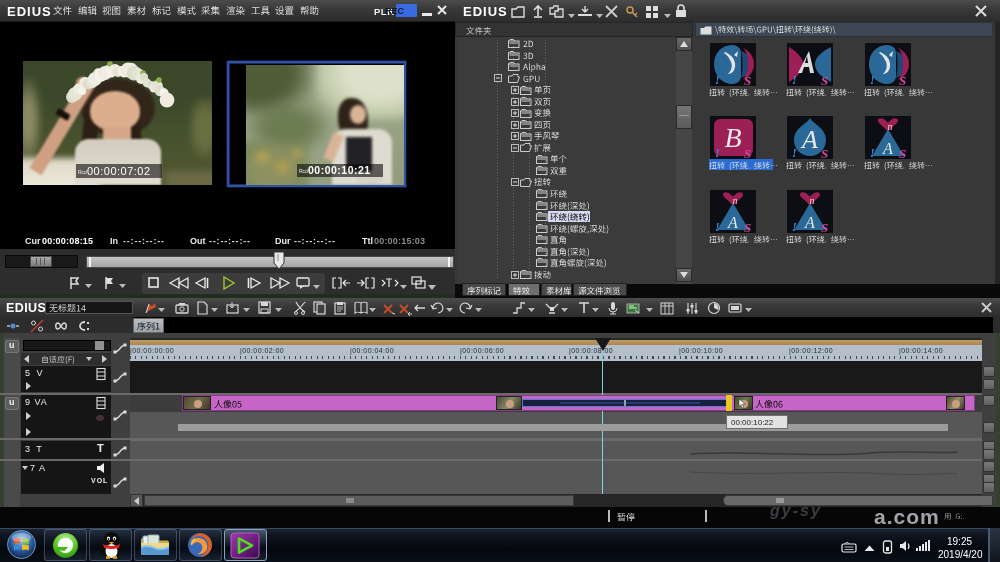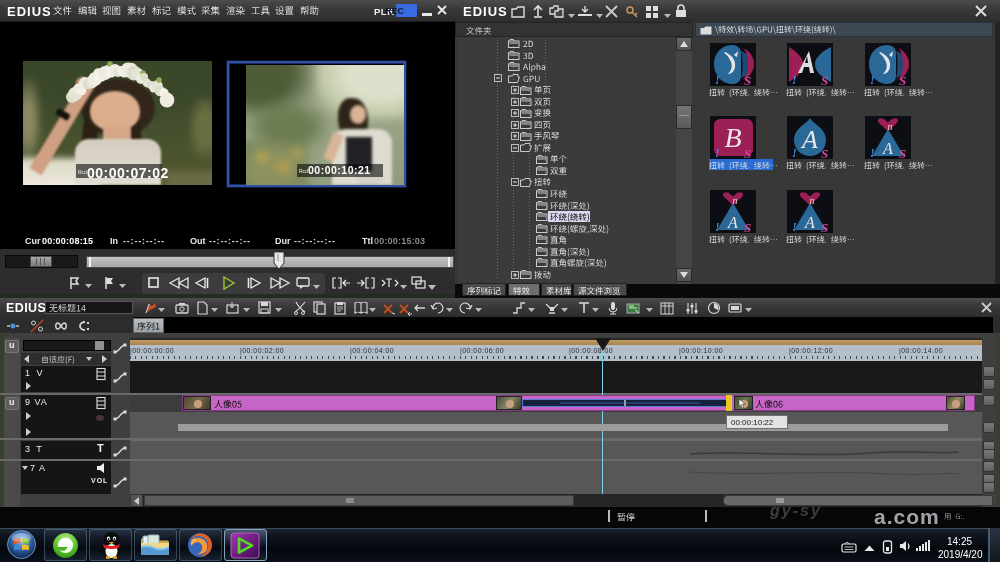--- a/index.html
+++ b/index.html
@@ -105,21 +105,21 @@
 <circle cx="131" cy="27" r="4.6" fill="#f0eadf"></circle>
 <circle cx="134" cy="25" r="5.8" fill="#e6e4d4"></circle>
 <circle cx="136" cy="19" r="2.8" fill="#8fae54"></circle>
 <circle cx="137" cy="30" r="5.3" fill="#dcdecb"></circle>
 <circle cx="141" cy="32" r="4.7" fill="#f4f2ea"></circle>
 <circle cx="144" cy="39" r="7.4" fill="#f0eadf"></circle>
 </svg>
 </div>
 <div class="ab" style="left:76px;top:164px;width:86px;height:14px;background:rgba(8,8,8,.6)"></div>
 <span class="lat" style="left:78px;top:169px;font-size:5px;color:#eee">Rcd</span>
-<span class="lat" style="left:87px;top:165px;font-size:14px;font-weight:bold;color:#fff;letter-spacing:.5px">00:00:07:02</span>
+<span class="lat" style="left:87px;top:165px;font-size:11px;font-weight:normal;color:#fff;letter-spacing:.5px">00:00:07:02</span>
 <div class="ab" style="left:227px;top:61px;width:179px;height:126px;background:#000;border:2px solid #3250a4;box-shadow:0 0 0 1px #0e1834, inset 0 0 0 1px #1a2a5a">
 <div class="ab" style="left:17px;top:2px;width:158px;height:120px;background:#97a183">
 <div class="ab" style="left:-8px;top:-8px;width:174px;height:136px;filter:blur(4px)">
           <div class="ab" style="left:0;top:0;width:100%;height:100%;background:linear-gradient(160deg,#8a9674 10%,#9aa588 50%,#8e9a78)"></div>
           <div class="ab" style="left:78px;top:0;width:105px;height:62px;background:radial-gradient(ellipse at 60% 28%,#dde1cb 35%,#c2caa8 65%,transparent 88%)"></div>
           <div class="ab" style="left:0;top:0;width:72px;height:58px;background:radial-gradient(ellipse at 30% 30%,#4e5c38 45%,transparent 82%)"></div>
           <div class="ab" style="left:10px;top:45px;width:80px;height:50px;background:radial-gradient(ellipse,#6d7d52 40%,transparent 80%)"></div>
           <div class="ab" style="left:0px;top:85px;width:70px;height:55px;background:radial-gradient(ellipse,#8d9160 40%,#79875c 80%)"></div>
           <div class="ab" style="left:18px;top:95px;width:12px;height:10px;background:#c5a94e;border-radius:50%"></div>
           <div class="ab" style="left:38px;top:105px;width:14px;height:10px;background:#bfa34a;border-radius:50%"></div>
@@ -879,21 +879,21 @@
 <svg class="ab" style="left:41px;top:56.0px" width="35" height="11">
       <use href="#t43" y="8.5" fill="#ccc"></use>
     </svg>
 <svg class="ab" style="left:86px;top:59px" width="7" height="5">
       <path d="M0 0 H6 L3 4 Z" fill="#ccc"></path>
     </svg>
 <svg class="ab" style="left:101px;top:57px" width="7" height="8">
       <path d="M1 0 L6 4 L1 8 Z" fill="#ccc"></path>
     </svg>
 <div class="ab" style="left:21px;top:68px;width:90px;height:26px;background:#151515"></div>
-<span class="lat" style="left:25px;top:70px;font-size:9px;color:#eee;letter-spacing:2px">1 V</span>
+<span class="lat" style="left:25px;top:70px;font-size:9px;color:#eee;letter-spacing:2px">5 V</span>
 <svg class="ab" style="left:96px;top:70px" width="10" height="12">
       <rect x="1" y="0.5" width="8" height="11" fill="none" stroke="#ddd" stroke-width="1.1"></rect>
       <path d="M1 4 H9 M1 8 H9" stroke="#ddd" stroke-width="1.1"></path>
     </svg>
 <svg class="ab" style="left:25px;top:84px" width="6" height="8">
       <path d="M1 0 L6 4 L1 8 Z" fill="#ccc"></path>
     </svg>
 <div class="ab" style="left:21px;top:97px;width:90px;height:43px;background:#151515"></div>
 <span class="lat" style="left:25px;top:99px;font-size:9px;color:#eee;letter-spacing:1px">9 VA</span>
 <svg class="ab" style="left:96px;top:99px" width="10" height="12">
@@ -1044,21 +1044,21 @@
     <path d="M1 4 H3.5 L7 1 V11 L3.5 8 H1 Z" fill="#e8e8e8"></path>
     <path d="M9 3.5 A4.5 4.5 0 0 1 9 9 M9.5 5.5 A2 2 0 0 1 9.5 7.5" stroke="#e8e8e8" fill="none" stroke-width="1.1"></path>
   </svg>
 <svg class="ab" style="left:915px;top:539px" width="15" height="13">
     <rect x="1" y="9" width="2" height="3" fill="#e8e8e8"></rect>
     <rect x="4" y="7" width="2" height="5" fill="#e8e8e8"></rect>
     <rect x="7" y="5" width="2" height="7" fill="#e8e8e8"></rect>
     <rect x="10" y="3" width="2" height="9" fill="#e8e8e8"></rect>
     <rect x="13" y="1" width="2" height="11" fill="#e8e8e8"></rect>
   </svg>
-<span class="lat" style="left:947px;top:536px;font-size:10px;color:#fff">14:25</span>
+<span class="lat" style="left:947px;top:536px;font-size:10px;color:#fff">19:25</span>
 <span class="lat" style="left:938px;top:549px;font-size:10px;color:#fff">2019/4/20</span>
 <div class="ab" style="left:988px;top:528px;width:12px;height:34px;background:linear-gradient(180deg,#2a3442,#10161f);border-left:2px solid #4a5a6e"></div>
 <svg width="0" height="0" style="position:absolute">
     <defs>
       <path id="t0" d="M4 -7.8C4.3 -7.4 4.6 -6.7 4.7 -6.3L5.5 -6.6C5.4 -7 5 -7.6 4.8 -8ZM0.5 -6.3V-5.6H2C2.5 -4.2 3.3 -2.9 4.2 -1.9C3.2 -1 1.9 -0.4 0.3 0.1C0.5 0.2 0.7 0.6 0.8 0.7C2.4 0.2 3.7 -0.5 4.8 -1.4C5.8 -0.4 7.1 0.3 8.7 0.7C8.8 0.5 9 0.2 9.2 0C7.7 -0.3 6.4 -1 5.3 -1.9C6.3 -2.9 7 -4.1 7.6 -5.6H9.1V-6.3ZM4.8 -2.4C3.9 -3.3 3.2 -4.4 2.7 -5.6H6.8C6.3 -4.3 5.6 -3.3 4.8 -2.4Z M12.5 -3.2V-2.5H15.2V0.8H16V-2.5H18.6V-3.2H16V-5.3H18.1V-6H16V-7.9H15.2V-6H14C14.1 -6.5 14.2 -6.9 14.3 -7.4L13.6 -7.5C13.4 -6.3 13 -5 12.4 -4.2C12.6 -4.2 12.9 -4 13 -3.9C13.3 -4.3 13.5 -4.8 13.7 -5.3H15.2V-3.2ZM12 -7.9C11.5 -6.5 10.7 -5.1 9.8 -4.2C9.9 -4 10.1 -3.6 10.2 -3.4C10.5 -3.8 10.8 -4.2 11.1 -4.6V0.7H11.8V-5.7C12.1 -6.3 12.5 -7 12.7 -7.7Z"></path>
       <path id="t1" d="M0.4 -0.5 0.6 0.1C1.3 -0.2 2.3 -0.6 3.3 -1L3.2 -1.5C2.1 -1.1 1.1 -0.8 0.4 -0.5ZM0.6 -4C0.7 -4.1 0.9 -4.1 1.9 -4.3C1.6 -3.7 1.3 -3.2 1.1 -3C0.8 -2.6 0.6 -2.4 0.4 -2.4C0.5 -2.2 0.6 -1.9 0.6 -1.7C0.8 -1.8 1.1 -1.9 3.2 -2.4C3.2 -2.6 3.2 -2.8 3.2 -3L1.6 -2.7C2.3 -3.6 2.9 -4.6 3.5 -5.7L2.9 -6C2.7 -5.6 2.5 -5.3 2.3 -4.9L1.3 -4.8C1.8 -5.6 2.3 -6.7 2.7 -7.7L2 -8C1.7 -6.8 1.1 -5.6 0.9 -5.3C0.7 -4.9 0.5 -4.7 0.4 -4.7C0.4 -4.5 0.5 -4.2 0.6 -4ZM5.9 -3.3V-1.9H5.1V-3.3ZM6.4 -3.3H7.1V-1.9H6.4ZM4.6 -3.9V0.7H5.1V-1.4H5.9V0.4H6.4V-1.4H7.1V0.4H7.6V-1.4H8.3V0.1C8.3 0.1 8.2 0.2 8.2 0.2C8.1 0.2 7.9 0.2 7.7 0.2C7.8 0.3 7.9 0.5 7.9 0.7C8.2 0.7 8.5 0.7 8.6 0.6C8.8 0.5 8.8 0.3 8.8 0.1V-3.9L8.3 -3.9ZM7.6 -3.3H8.3V-1.9H7.6ZM5.7 -7.8C5.9 -7.6 6.1 -7.2 6.2 -7H3.9V-4.9C3.9 -3.4 3.8 -1.3 3 0.2C3.1 0.3 3.4 0.5 3.5 0.6C4.4 -0.9 4.6 -3.2 4.6 -4.7H8.7V-7H6.9C6.8 -7.3 6.6 -7.7 6.4 -8ZM4.6 -6.3H8.1V-5.3H4.6Z M14.7 -7.1H17.3V-6.2H14.7ZM14.1 -7.7V-5.6H18V-7.7ZM10.3 -3.2C10.3 -3.2 10.6 -3.3 11 -3.3H11.8V-1.9L9.9 -1.6L10 -0.9L11.8 -1.3V0.7H12.5V-1.4L13.6 -1.6L13.5 -2.2L12.5 -2V-3.3H13.3V-3.9H12.5V-5.4H11.8V-3.9H10.9C11.2 -4.6 11.4 -5.4 11.7 -6.2H13.4V-6.9H11.8C11.9 -7.2 12 -7.5 12.1 -7.8L11.4 -8C11.3 -7.6 11.2 -7.2 11.2 -6.9H9.9V-6.2H11C10.8 -5.4 10.6 -4.8 10.5 -4.6C10.3 -4.1 10.2 -3.8 10.1 -3.8C10.1 -3.6 10.2 -3.3 10.3 -3.2ZM17.2 -4.5V-3.7H14.8V-4.5ZM13.3 -0.7 13.4 -0.1 17.2 -0.4V0.8H17.9V-0.4L18.6 -0.5L18.6 -1.1L17.9 -1V-4.5H18.6V-5.1H13.5V-4.5H14.2V-0.8ZM17.2 -3.1V-2.3H14.8V-3.1ZM17.2 -1.8V-1L14.8 -0.8V-1.8Z"></path>
       <path id="t2" d="M4.3 -7.5V-2.5H5V-6.9H7.9V-2.5H8.6V-7.5ZM1.5 -7.6C1.8 -7.3 2.2 -6.7 2.3 -6.4L2.9 -6.8C2.8 -7.1 2.4 -7.6 2 -8ZM6.1 -6.2V-4.3C6.1 -2.8 5.8 -1 3.4 0.2C3.5 0.4 3.7 0.6 3.8 0.8C5.2 0 6 -1 6.4 -2V-0.2C6.4 0.4 6.6 0.6 7.3 0.6H8.1C9 0.6 9.1 0.2 9.2 -1.3C9 -1.3 8.7 -1.4 8.6 -1.5C8.5 -0.2 8.5 0.1 8.2 0.1H7.4C7.1 0.1 7 0 7 -0.3V-2.6H6.6C6.7 -3.2 6.7 -3.8 6.7 -4.3V-6.2ZM0.6 -6.3V-5.7H2.9C2.3 -4.5 1.3 -3.3 0.4 -2.6C0.5 -2.5 0.6 -2.1 0.7 -1.9C1.1 -2.2 1.4 -2.6 1.8 -2.9V0.8H2.5V-3.3C2.8 -2.9 3.2 -2.4 3.4 -2.1L3.9 -2.7C3.7 -2.9 3 -3.6 2.7 -4C3.1 -4.7 3.5 -5.4 3.8 -6.1L3.4 -6.4L3.3 -6.3Z M13.1 -2.7C13.8 -2.5 14.8 -2.2 15.3 -1.9L15.6 -2.4C15.1 -2.6 14.1 -2.9 13.4 -3.1ZM12.1 -1.4C13.4 -1.3 15.1 -0.9 16 -0.6L16.3 -1.1C15.4 -1.4 13.7 -1.8 12.4 -1.9ZM10.3 -7.6V0.8H11V0.4H17.5V0.8H18.2V-7.6ZM11 -0.3V-6.9H17.5V-0.3ZM13.4 -6.7C13 -5.9 12.1 -5.2 11.3 -4.7C11.5 -4.6 11.7 -4.4 11.8 -4.3C12.1 -4.5 12.4 -4.7 12.7 -5C13 -4.7 13.3 -4.4 13.7 -4.1C12.9 -3.7 12 -3.5 11.2 -3.3C11.3 -3.2 11.4 -2.9 11.5 -2.7C12.4 -2.9 13.4 -3.3 14.3 -3.8C15.1 -3.3 16 -3 16.9 -2.8C17 -3 17.2 -3.2 17.3 -3.4C16.5 -3.5 15.6 -3.8 14.9 -4.1C15.6 -4.6 16.2 -5.1 16.6 -5.8L16.2 -6L16.1 -6H13.6C13.8 -6.1 13.9 -6.3 14 -6.5ZM13.1 -5.3 13.2 -5.4H15.6C15.3 -5 14.8 -4.7 14.3 -4.4C13.8 -4.7 13.4 -5 13.1 -5.3Z"></path>
       <path id="t3" d="M6 -0.8C6.8 -0.4 7.9 0.2 8.4 0.6L8.9 0.2C8.4 -0.2 7.4 -0.8 6.6 -1.2ZM2.8 -1.2C2.2 -0.7 1.3 -0.2 0.4 0.1C0.6 0.3 0.9 0.5 1 0.6C1.8 0.3 2.8 -0.3 3.4 -1ZM1.8 -2.8C2 -2.9 2.3 -2.9 4.2 -3C3.3 -2.6 2.6 -2.4 2.2 -2.3C1.7 -2.1 1.2 -1.9 0.9 -1.9C1 -1.7 1.1 -1.4 1.1 -1.3C1.4 -1.4 1.7 -1.4 4.6 -1.6V-0.1C4.6 0 4.5 0.1 4.4 0.1C4.2 0.1 3.7 0.1 3.1 0.1C3.2 0.3 3.3 0.5 3.4 0.7C4.1 0.7 4.6 0.7 4.8 0.6C5.2 0.5 5.2 0.3 5.2 -0.1V-1.6L7.6 -1.7C7.9 -1.5 8.1 -1.3 8.2 -1.1L8.8 -1.5C8.4 -2 7.6 -2.6 6.9 -3L6.4 -2.7C6.6 -2.5 6.8 -2.4 7 -2.2L3.1 -2C4.4 -2.5 5.8 -3 7 -3.7L6.5 -4.1C6.2 -3.9 5.8 -3.7 5.4 -3.6L3.2 -3.4C3.7 -3.7 4.2 -3.9 4.7 -4.2L4.5 -4.4H9V-5H5.1V-5.6H8V-6.1H5.1V-6.7H8.6V-7.3H5.1V-8H4.4V-7.3H1V-6.7H4.4V-6.1H1.5V-5.6H4.4V-5H0.5V-4.4H3.9C3.2 -4 2.5 -3.7 2.3 -3.6C2 -3.5 1.8 -3.4 1.6 -3.4C1.7 -3.2 1.8 -2.9 1.8 -2.8Z M16.9 -8V-5.9H14V-5.3H16.6C15.9 -3.8 14.7 -2.2 13.5 -1.3C13.7 -1.2 13.9 -0.9 14 -0.8C15 -1.6 16.1 -2.9 16.9 -4.3V-0.2C16.9 -0 16.8 0 16.6 0C16.5 0 15.8 0 15.2 0C15.3 0.2 15.4 0.6 15.5 0.8C16.3 0.8 16.9 0.7 17.2 0.6C17.5 0.5 17.6 0.3 17.6 -0.2V-5.3H18.6V-5.9H17.6V-8ZM11.7 -8V-5.9H10.1V-5.3H11.6C11.2 -3.9 10.5 -2.5 9.7 -1.7C9.9 -1.5 10.1 -1.2 10.1 -1C10.7 -1.6 11.2 -2.7 11.7 -3.8V0.8H12.4V-4.2C12.8 -3.6 13.3 -3 13.5 -2.6L13.9 -3.2C13.7 -3.5 12.7 -4.7 12.4 -5V-5.3H13.7V-5.9H12.4V-8Z"></path>
       <path id="t4" d="M4.4 -7.3V-6.6H8.6V-7.3ZM7.4 -3.1C7.8 -2.1 8.3 -0.9 8.4 -0.2L9.1 -0.4C8.9 -1.1 8.5 -2.3 8 -3.3ZM4.7 -3.2C4.4 -2.2 4 -1.2 3.5 -0.5C3.6 -0.5 3.9 -0.3 4 -0.2C4.6 -0.9 5 -2 5.3 -3.1ZM4 -5V-4.3H6V-0.2C6 -0 6 -0 5.9 0C5.7 0 5.3 0 4.8 -0C4.9 0.2 5 0.5 5 0.7C5.7 0.7 6.1 0.7 6.4 0.6C6.7 0.5 6.8 0.2 6.8 -0.2V-4.3H9.1V-5ZM1.9 -8V-6H0.5V-5.3H1.8C1.5 -4.1 0.8 -2.8 0.2 -2C0.4 -1.9 0.6 -1.6 0.6 -1.4C1.1 -2 1.6 -3 1.9 -4V0.8H2.6V-4.2C3 -3.8 3.3 -3.2 3.5 -2.9L3.9 -3.4C3.7 -3.7 2.9 -4.7 2.6 -5V-5.3H3.9V-6H2.6V-8Z M10.7 -7.3C11.2 -6.8 11.9 -6.2 12.2 -5.8L12.7 -6.3C12.3 -6.7 11.7 -7.3 11.2 -7.7ZM11.4 0.6V0.6C11.5 0.4 11.8 0.2 13.4 -0.9C13.3 -1.1 13.2 -1.4 13.1 -1.5L12.2 -0.9V-5H9.9V-4.3H11.5V-0.9C11.5 -0.4 11.2 -0.1 11 0C11.1 0.2 11.3 0.4 11.4 0.6ZM13.5 -7.3V-6.6H17.3V-4.2H13.7V-0.5C13.7 0.4 14 0.6 15.1 0.6C15.3 0.6 17 0.6 17.3 0.6C18.3 0.6 18.5 0.2 18.6 -1.4C18.4 -1.4 18.1 -1.5 17.9 -1.7C17.9 -0.3 17.8 -0.1 17.2 -0.1C16.8 -0.1 15.4 -0.1 15.1 -0.1C14.5 -0.1 14.4 -0.2 14.4 -0.5V-3.5H17.3V-3H18V-7.3Z"></path>
       <path id="t5" d="M4.5 -4H7.8V-3.3H4.5ZM4.5 -5.1H7.8V-4.5H4.5ZM7 -8V-7.2H5.5V-8H4.8V-7.2H3.4V-6.6H4.8V-5.9H5.5V-6.6H7V-5.9H7.6V-6.6H9V-7.2H7.6V-8ZM3.8 -5.7V-2.7H5.8C5.7 -2.5 5.7 -2.2 5.6 -2H3.2V-1.3H5.4C5 -0.6 4.4 -0.1 3 0.2C3.1 0.3 3.3 0.6 3.3 0.8C5 0.4 5.8 -0.3 6.1 -1.3C6.6 -0.3 7.5 0.4 8.7 0.8C8.8 0.6 9 0.3 9.2 0.2C8.1 -0.1 7.3 -0.6 6.8 -1.3H9V-2H6.3C6.4 -2.2 6.4 -2.5 6.5 -2.7H8.5V-5.7ZM1.7 -8V-6.1H0.5V-5.5H1.7V-5.5C1.4 -4.2 0.9 -2.7 0.3 -1.9C0.4 -1.7 0.6 -1.4 0.7 -1.2C1 -1.7 1.4 -2.6 1.7 -3.5V0.8H2.3V-4.1C2.6 -3.6 2.9 -3 3 -2.7L3.5 -3.2C3.3 -3.5 2.6 -4.7 2.3 -5.1V-5.5H3.3V-6.1H2.3V-8Z M16.2 -7.5C16.7 -7.2 17.3 -6.7 17.6 -6.3L18.1 -6.8C17.8 -7.1 17.2 -7.6 16.7 -7.9ZM14.9 -7.9C14.9 -7.4 14.9 -6.8 14.9 -6.2H10V-5.5H15C15.2 -2 16 0.8 17.6 0.8C18.3 0.8 18.6 0.3 18.7 -1.4C18.5 -1.4 18.2 -1.6 18.1 -1.8C18 -0.5 17.9 0 17.6 0C16.7 0 15.9 -2.3 15.7 -5.5H18.5V-6.2H15.7C15.6 -6.8 15.6 -7.3 15.6 -7.9ZM10.1 -0.2 10.3 0.5C11.5 0.2 13.3 -0.2 14.9 -0.6L14.8 -1.2L12.8 -0.8V-3.4H14.6V-4.1H10.4V-3.4H12.1V-0.6Z"></path>

